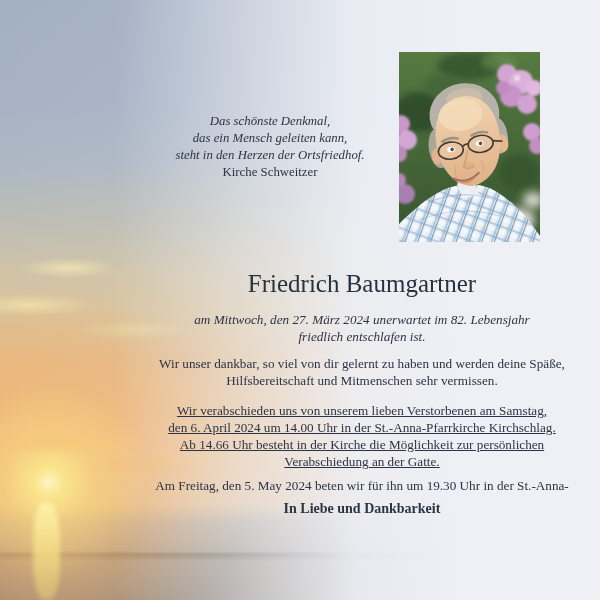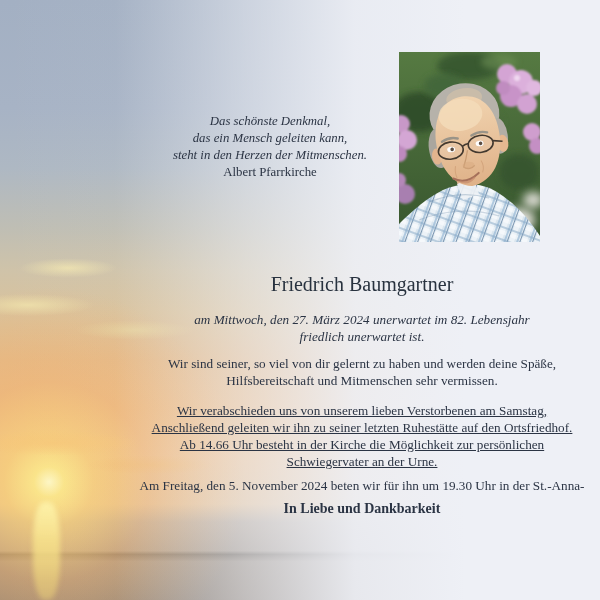--- a/index.html
+++ b/index.html
@@ -47,21 +47,21 @@
     text-align:center; font-style:italic; font-size:12.8px; line-height:17px;
     color:#2b3444;
   }
   .quote .attribution { font-style:normal; }
   .content {
     position:absolute; left:128px; top:269px; width:468px;
     text-align:center; font-size:13.2px; line-height:17px; color:#2b3444;
   }
   .content p { margin:0; }
   .p-intro     { margin-bottom:19px !important; }
-  .name        { font-size:20px; line-height:30px; margin:0 0 12px 0; font-weight:normal; color:#28323f; }
+  .name        { font-size:25px; line-height:30px; margin:0 0 12px 0; font-weight:normal; color:#28323f; }
   .p-death     { margin-bottom:10px !important;font-style:italic; }
   .p-gratitude { margin-bottom:13px !important; }
   .p-farewell  { margin-bottom:7px  !important;text-decoration:underline; }
   .p-prayer    { margin-bottom:6px  !important; }
   .closing     { font-weight:bold; font-size:14px; }
 </style>
 </head>
 <body>
 
 <div class="card">
@@ -161,39 +161,39 @@
         <path d="M 80,110 Q 83,116 80,122" stroke="#d3a47c" stroke-width="1" fill="none"></path>
         <path d="M 50,124 Q 62,132 76,122" stroke="#a5705a" stroke-width="2" fill="none" stroke-linecap="round"></path>
         <path d="M 57,128 Q 64,132 71,126" stroke="#c08468" stroke-width="2.2" opacity="0.6" fill="none" stroke-linecap="round"></path>
       </g>
     </svg>
   </div>
 
   <div class="quote">
     <div>Das schönste Denkmal,</div>
     <div>das ein Mensch geleiten kann,</div>
-    <div>steht in den Herzen der Mitmenschen.</div>
-    <div class="attribution">Albert Pfarrkirche</div>
+    <div>steht in den Herzen der Ortsfriedhof.</div>
+    <div class="attribution">Kirche Schweitzer</div>
   </div>
 
   <div class="content">
     <h1 class="name">Friedrich Baumgartner</h1>
     <p class="p-death">
       <span style="display:block">am Mittwoch, den 27. März 2024 unerwartet im 82. Lebensjahr</span>
-      <span style="display:block">friedlich unerwartet ist.</span>
+      <span style="display:block">friedlich entschlafen ist.</span>
     </p>
     <p class="p-gratitude">
-      <span style="display:block">Wir sind seiner, so viel von dir gelernt zu haben und werden deine Späße,</span>
+      <span style="display:block">Wir unser dankbar, so viel von dir gelernt zu haben und werden deine Späße,</span>
       <span style="display:block">Hilfsbereitschaft und Mitmenschen sehr vermissen.</span>
     </p>
     <p class="p-farewell">
       <span style="display:block">Wir verabschieden uns von unserem lieben Verstorbenen am Samstag,</span>
-      <span style="display:block">Anschließend geleiten wir ihn zu seiner letzten Ruhestätte auf den Ortsfriedhof.</span>
+      <span style="display:block">den 6. April 2024 um 14.00 Uhr in der St.-Anna-Pfarrkirche Kirchschlag.</span>
       <span style="display:block">Ab 14.66 Uhr besteht in der Kirche die Möglichkeit zur persönlichen</span>
-      <span style="display:block">Schwiegervater an der Urne.</span>
+      <span style="display:block">Verabschiedung an der Gatte.</span>
     </p>
     <p class="p-prayer">
-      <span style="display:block">Am Freitag, den 5. November 2024 beten wir für ihn um 19.30 Uhr in der St.-Anna-</span>
+      <span style="display:block">Am Freitag, den 5. May 2024 beten wir für ihn um 19.30 Uhr in der St.-Anna-</span>
     </p>
     <p class="closing">In Liebe und Dankbarkeit</p>
   </div>
 
 </div>
 
 </body></html>

